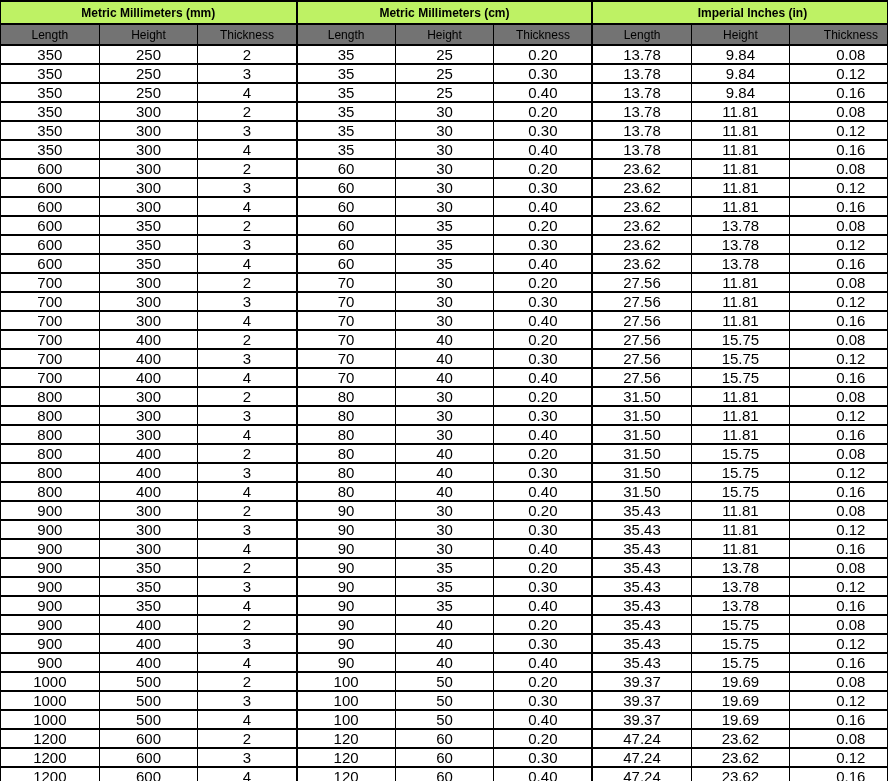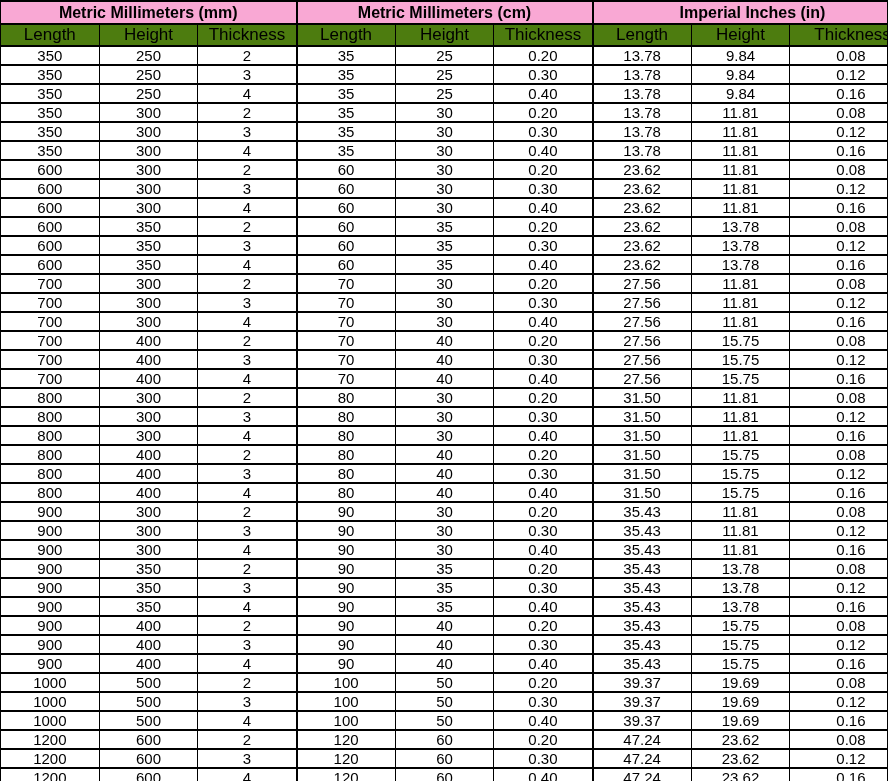--- a/index.html
+++ b/index.html
@@ -36,28 +36,28 @@
   table.size-table th.group-start,
   table.size-table td.group-start {
     border-left-width: 2px;
   }
   table.size-table th.last-col,
   table.size-table td.last-col {
     border-right-width: 2px;
     padding-left: 24px;
   }
   th.group-header {
-    background: #f9a8d4;
-    font-size: 16px;
+    background: #bef264;
+    font-size: 12px;
     font-weight: bold;
     height: 21px;
   }
   th.col-header {
-    background: #4d7c0f;
-    font-size: 17px;
+    background: #737373;
+    font-size: 12px;
     font-weight: normal;
     height: 19px;
   }
   td.data-cell {
     font-size: 15px;
     font-weight: normal;
     background: #ffffff;
   }
 </style>
 </head>

